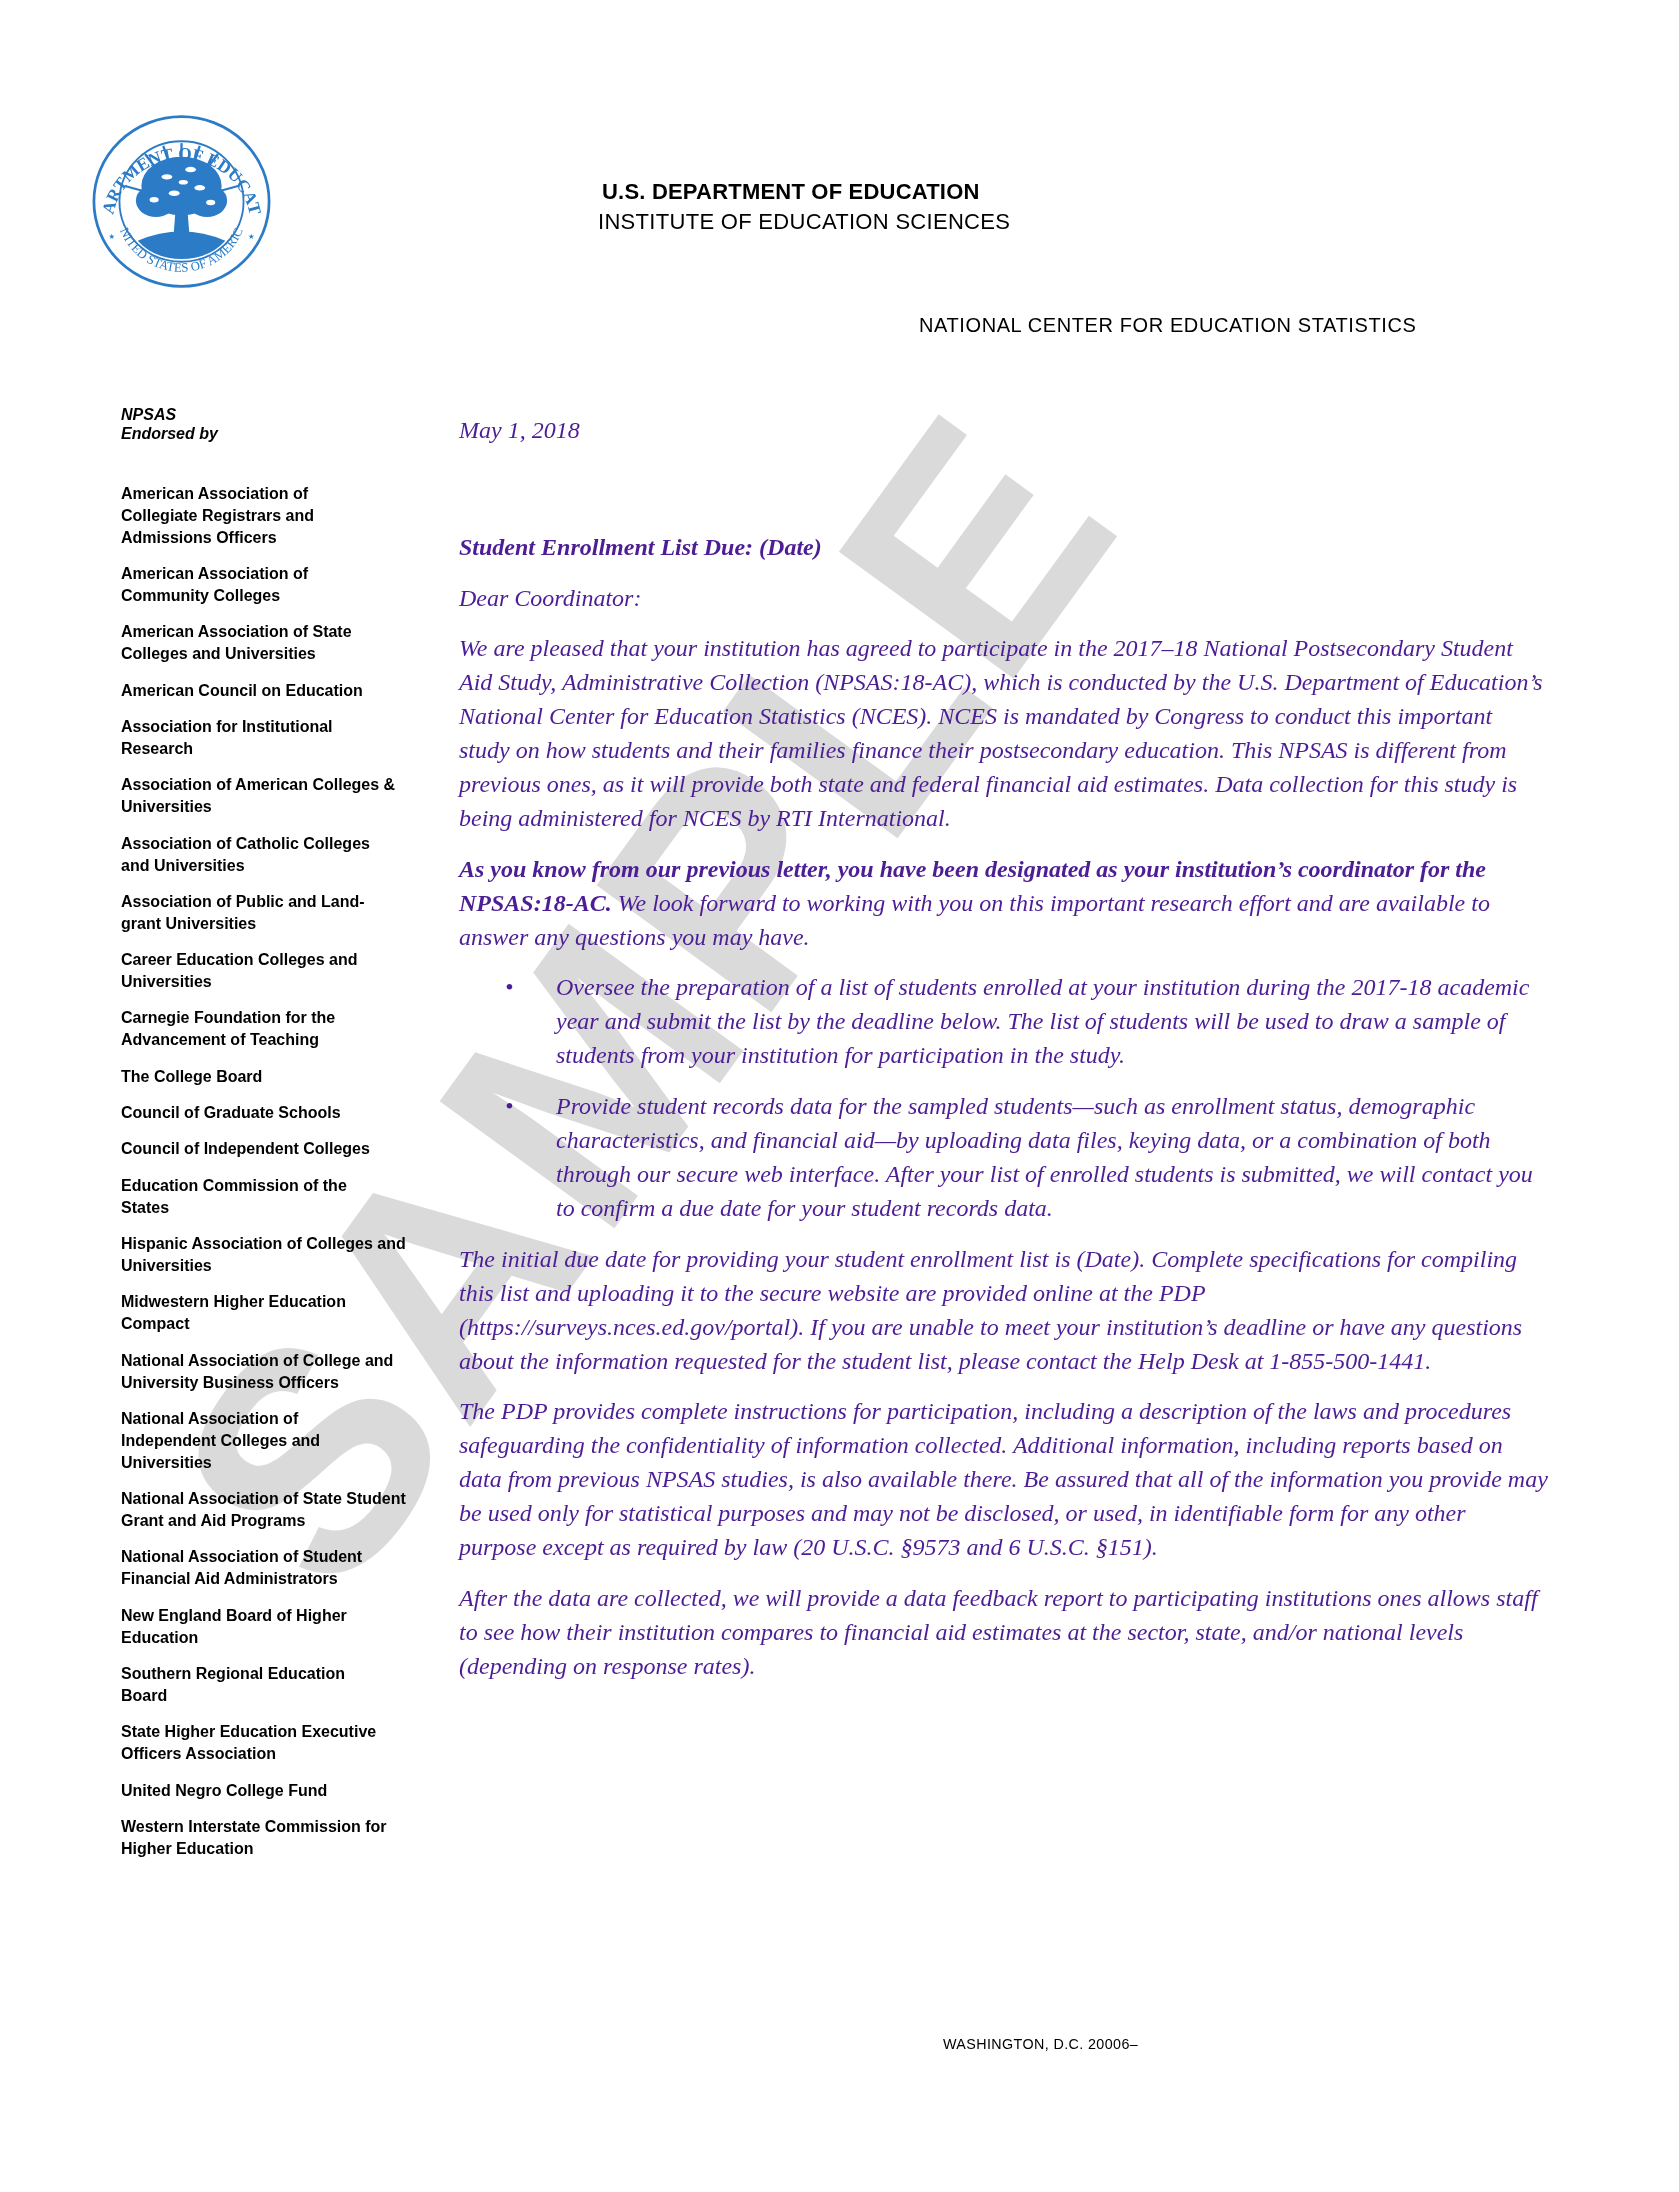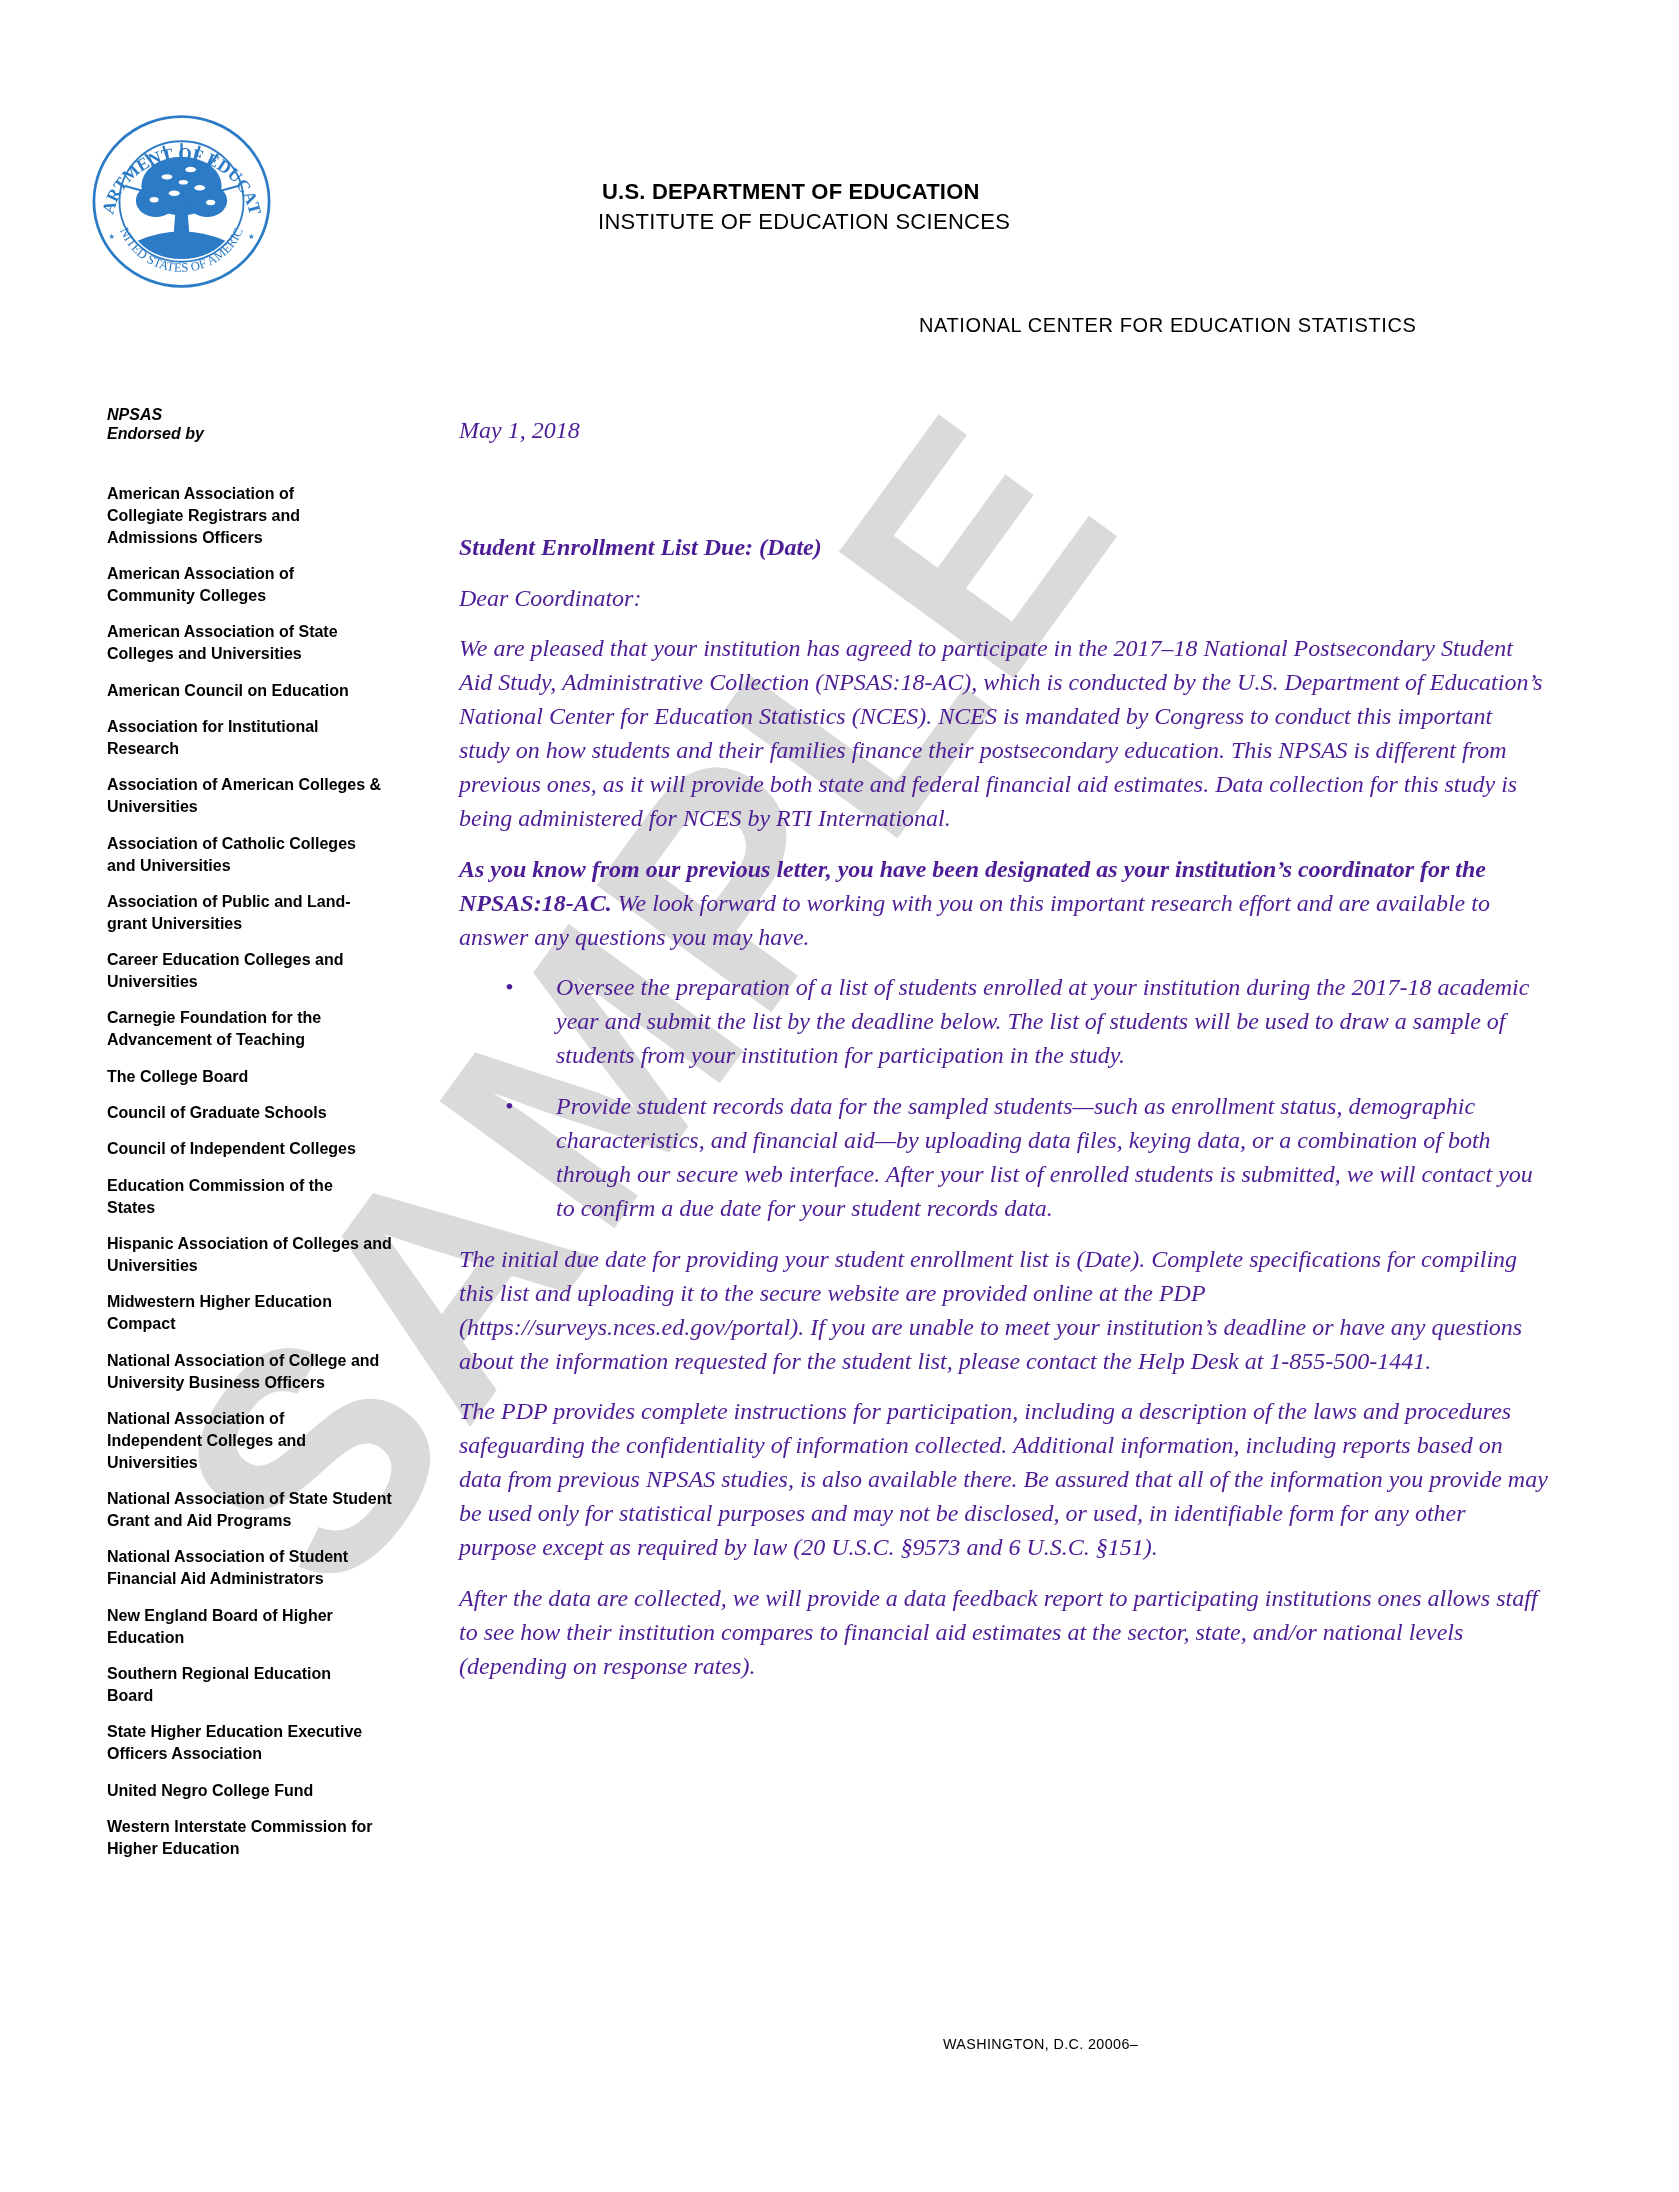--- a/index.html
+++ b/index.html
@@ -8,21 +8,21 @@
 
     
     .seal { position: absolute; left: 90px; top: 113px; width: 183px; height: 177px; }
     .lh-blue { color: #000000; font-family: "Liberation Sans", sans-serif; position: absolute; white-space: nowrap; }
     .lh-dept { left: 602px; top: 179px; font-size: 22px; font-weight: bold; letter-spacing: 0.2px; }
     .lh-ies { left: 598px; top: 209px; font-size: 22px; letter-spacing: 0.3px; }
     .lh-nces { left: 919px; top: 275px; font-size: 20px; letter-spacing: 0.6px; margin-top: 39px; }
     .lh-footer { left: 943px; top: 2036px; font-size: 14.3px; letter-spacing: 0.4px; }
 
     
-    .sidebar { position: absolute; left: 107px; top: 405px; width: 295px; font-family: "Liberation Sans", sans-serif; color: #000; }
+    .sidebar { position: absolute; left: 121px; top: 405px; width: 295px; font-family: "Liberation Sans", sans-serif; color: #000; }
     .sb-head { font-size: 16px; font-weight: bold; font-style: italic; line-height: 19.4px; }
     .sb-list { margin-top: 39px; }
     .sb-item { font-size: 16px; line-height: 22px; margin-bottom: 14.3px; font-weight: bold; }
 
     
     .letter { position: absolute; left: 459px; top: 413px; width: 1089px; font-family: "Liberation Serif", serif; color: #4c1d95; font-size: 24px; line-height: 34px; font-style: italic; }
     .letter p { margin: 0; }
     .date { margin-bottom: 83px !important; }
     .subject { font-weight: bold; margin-bottom: 16.6px !important; }
     .salutation { margin-bottom: 16.6px !important; }

